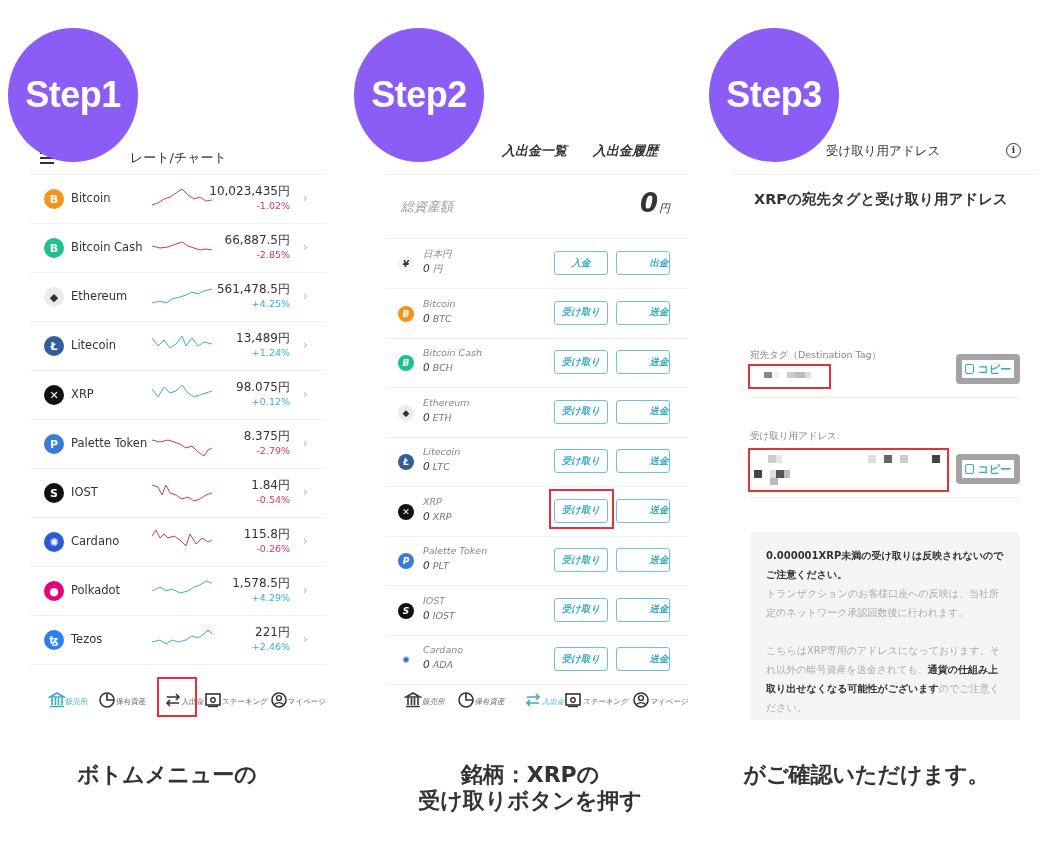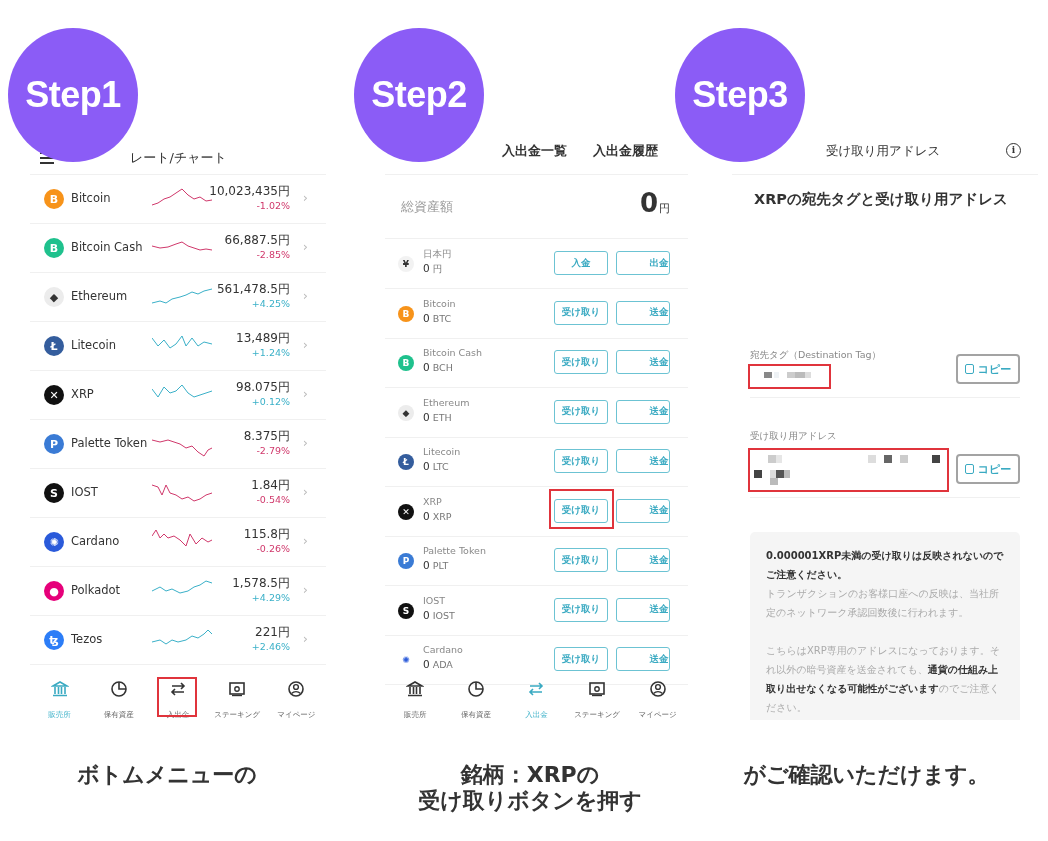--- a/index.html
+++ b/index.html
@@ -23,28 +23,28 @@
   .rate-row { position:absolute; left:0; width:296px; height:48px; border-bottom:1px solid #f0f0f0; }
   .coin { position:absolute; width:20px; height:20px; border-radius:50%; display:flex;
           align-items:center; justify-content:center; color:#fff; font-size:11px; font-weight:bold; }
   .rate-row .coin { left:14px; top:14px; }
   .rate-name { position:absolute; left:41px; top:16px; font-size:11.5px; color:#333; }
   .spark { position:absolute; left:122px; top:10px; width:60px; height:28px; }
   .price { position:absolute; right:36px; top:8px; font-size:12px; color:#333; text-align:right; }
   .pct { position:absolute; right:36px; top:25px; font-size:9.5px; text-align:right; }
   .chev { position:absolute; right:18px; top:15px; color:#bbb; font-size:13px; }
   .nav { position:absolute; left:0; width:296px; height:44px; display:flex; }
-  .nav-item { flex:1; display:flex; flex-direction:column; align-items:center; justify-content:space-between; padding-top:4px; }
+  .nav-item { flex:1; display:flex; flex-direction:row; align-items:center; justify-content:flex-end; padding-top:4px; }
   .nav-icon { width:18px; height:18px; }
   .nav-label { font-size:7.5px; color:#666; margin-top:3px; white-space:nowrap; }
   .nav-item.active .nav-label { color:#3ab0c8; }
   .red-box { position:absolute; border:2px solid #e0343c; box-sizing:border-box; z-index:4; }
 
   
-  #p2 { left:385px; top:140px; width:303px; height:580px; }
+  #p2 { left:385px; top:140px; width:303px; height:580px;font-style:italic; }
   .p2-tabs { position:absolute; left:0; top:0; width:303px; height:34px; border-bottom:1px solid #f0f0f0; }
   .p2-tab { position:absolute; top:2px; font-size:13px; font-weight:bold; color:#333; }
   .total { position:absolute; left:0; top:34px; width:303px; height:64px; border-bottom:1px solid #f0f0f0; }
   .total-label { position:absolute; left:16px; top:24px; font-size:13px; color:#999; }
   .total-val { position:absolute; right:18px; top:14px; font-family:"DejaVu Sans", sans-serif;
                font-size:26px; font-weight:bold; color:#333; }
   .total-val span.u { font-size:11px; font-weight:normal; margin-left:1px; }
   .acct-row { position:absolute; left:0; width:303px; height:49px; border-bottom:1px solid #f0f0f0; }
   .acct-row .coin { left:13px; top:17px; width:16px; height:16px; font-size:9px; }
   .acct-name { position:absolute; left:38px; top:9px; font-size:9.5px; color:#888; }
@@ -62,34 +62,34 @@
   .p3-title { position:absolute; left:94px; top:3px; font-size:12.5px; color:#333; }
   .info-icon { position:absolute; left:274px; top:3px; width:15px; height:15px; border:1.5px solid #333;
                border-radius:50%; box-sizing:border-box; font-size:9px; font-weight:bold; text-align:center;
                line-height:12px; font-family:"DejaVu Serif", serif; }
   .p3-heading { position:absolute; left:22px; top:50px; font-size:14.5px; font-weight:bold; color:#333; white-space:nowrap; }
   .note-box { position:absolute; left:18px; width:270px; background:#f5f5f5; border-radius:5px; box-sizing:border-box;
               padding:16px 16px; font-size:10px; line-height:19px; color:#333; }
   .field-label { position:absolute; left:18px; font-size:9.5px; color:#888; }
   .masked { position:absolute; }
   .masked b { position:absolute; display:block; }
-  .copy-btn { position:absolute; left:224px; width:64px; height:30px; border:2px solid #a3a3a3; border-radius:4px;
+  .copy-btn { position:absolute; left:224px; width:64px; height:30px; border:6px solid #a3a3a3; border-radius:4px;
               box-sizing:border-box; color:#3aaac2; font-size:11px; font-weight:bold; display:flex; align-items:center;
               justify-content:center; gap:4px; background:#fff; }
   .copy-ic { width:9px; height:10px; border:1.5px solid #3aaac2; border-radius:2px; box-sizing:border-box; position:relative; }
   .hr { position:absolute; left:18px; width:270px; height:1px; background:#f0f0f0; }
   .gray { color:#aaa; }
   .bold { font-weight:bold; color:#333; }
 </style>
 </head>
 <body>
 
 <div class="step-circle" style="left:8px;top:28px;">Step1</div>
 <div class="step-circle" style="left:354px;top:28px;">Step2</div>
-<div class="step-circle" style="left:675px;top:28px;">Step3</div>
+<div class="step-circle" style="left:709px;top:28px;">Step3</div>
 
 <div class="panel" id="p1">
   <div class="p1-header">
     <div class="menu-icon">
         <i></i>
         <i></i>
         <i></i>
       </div>
     <div class="p1-title">レート/チャート</div>
   </div>

